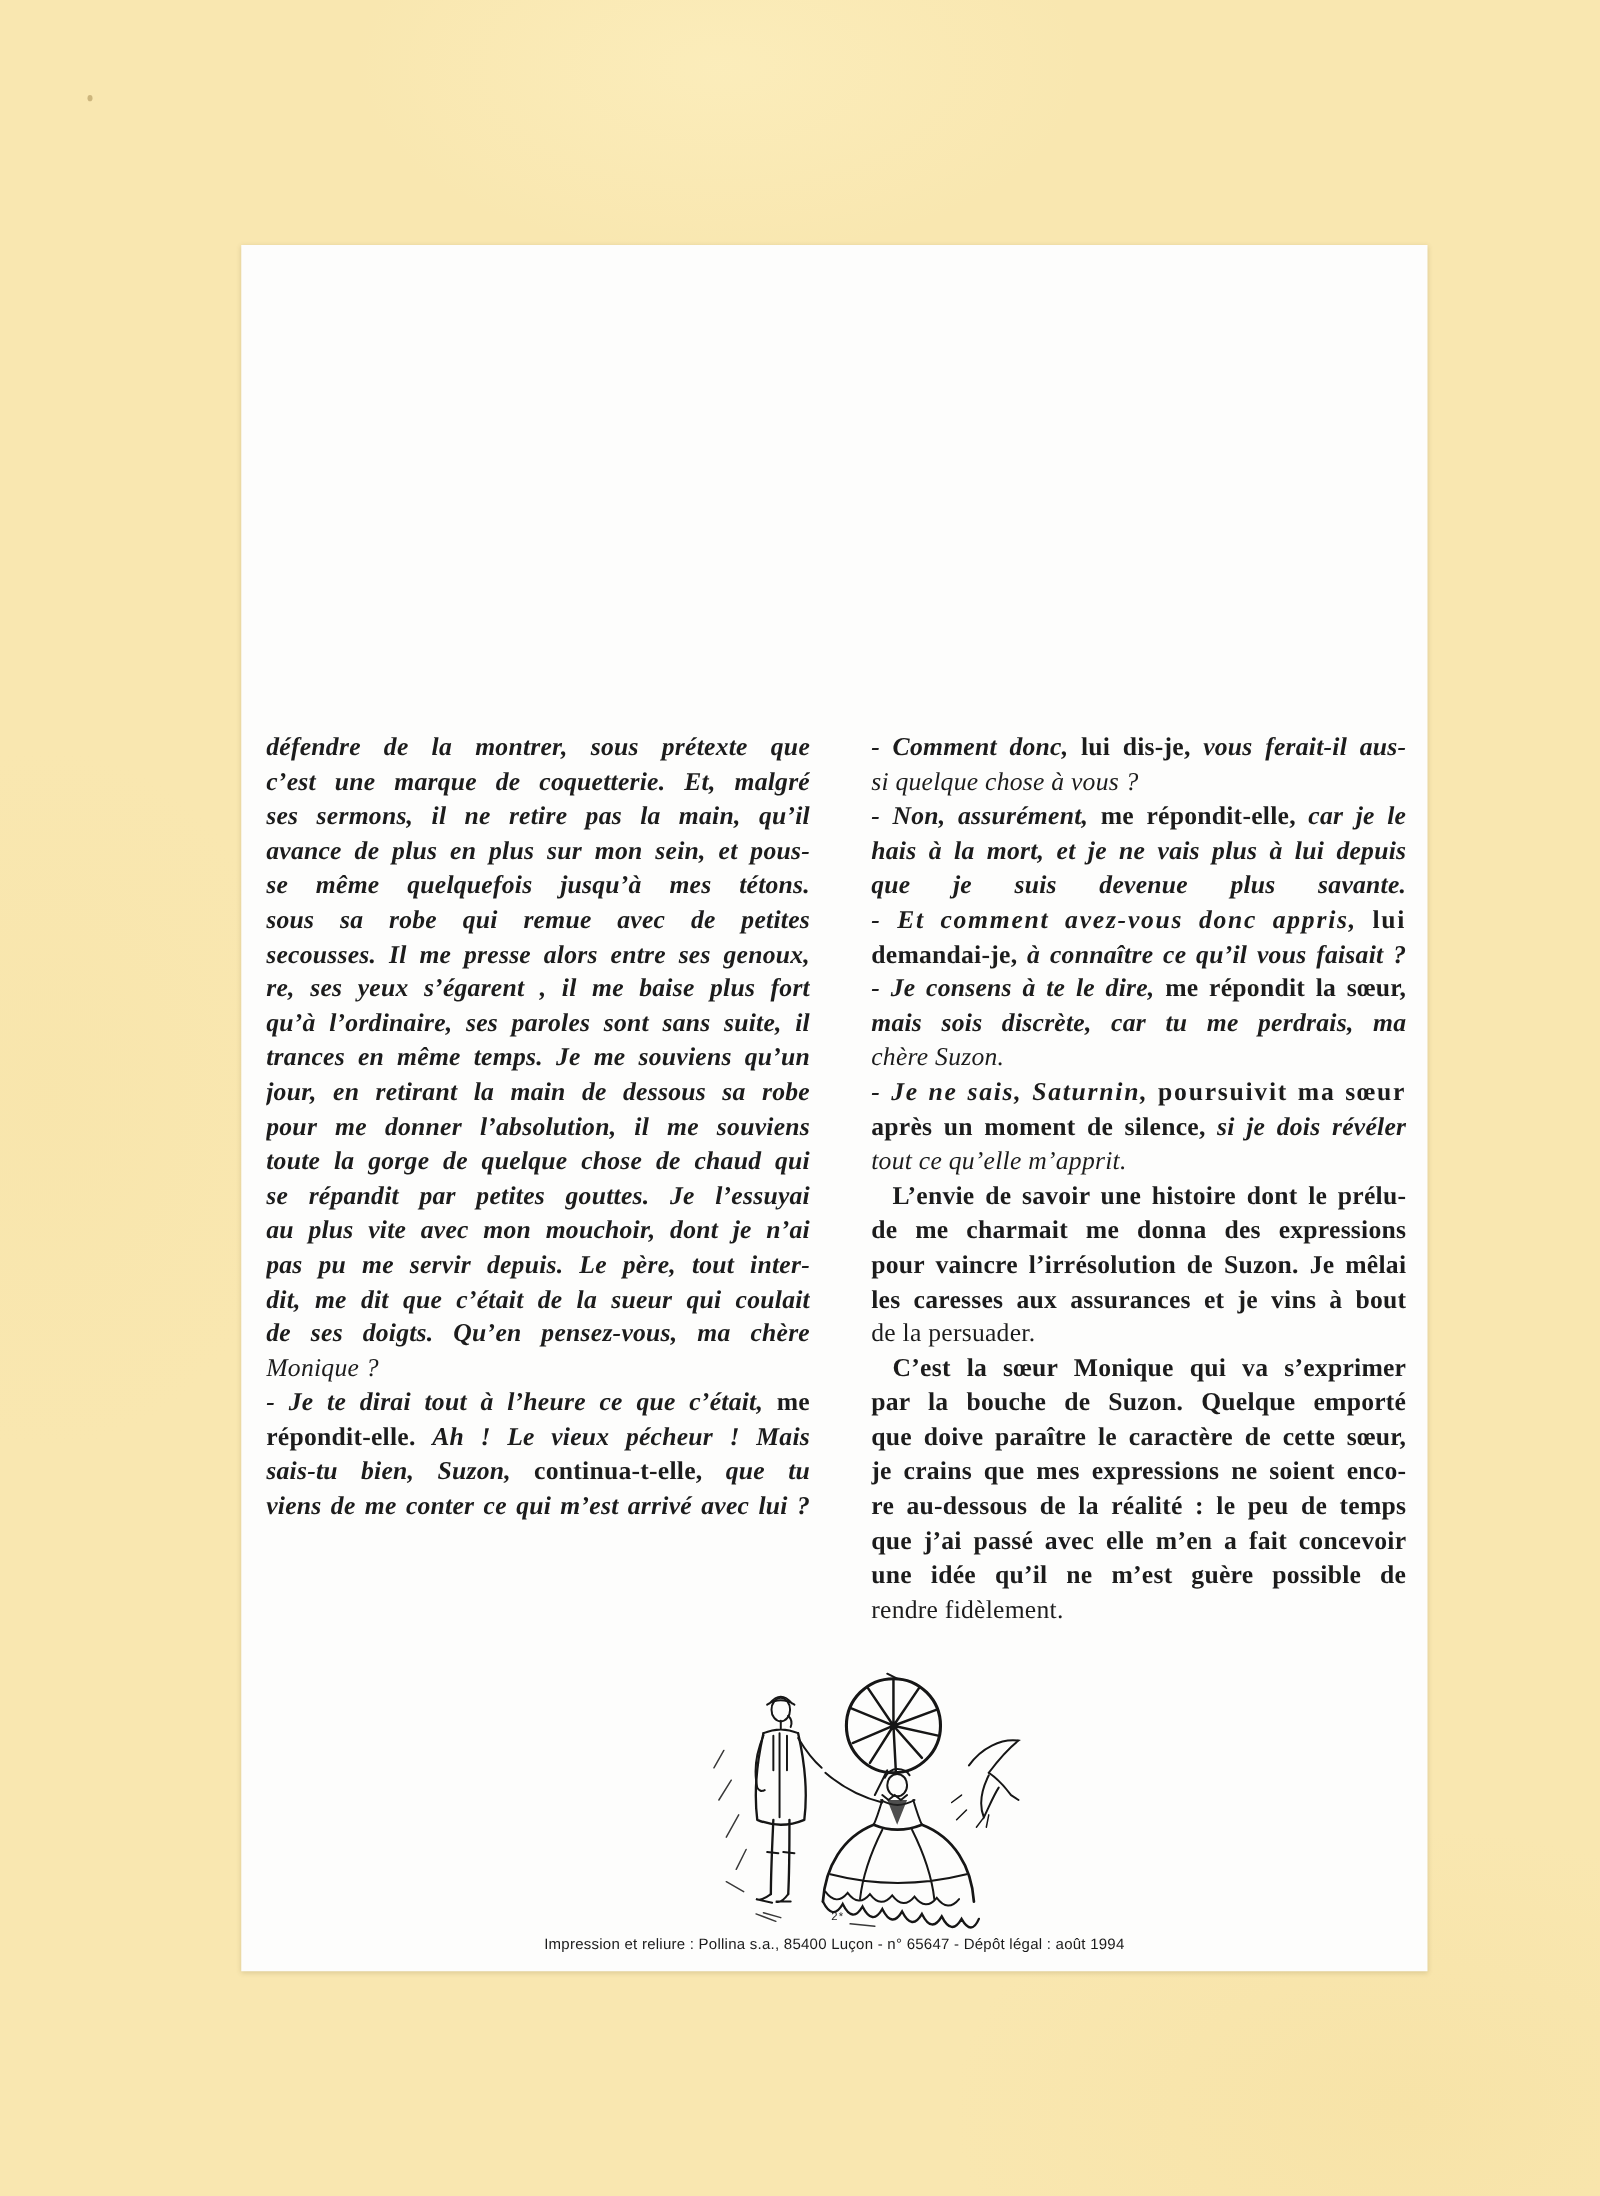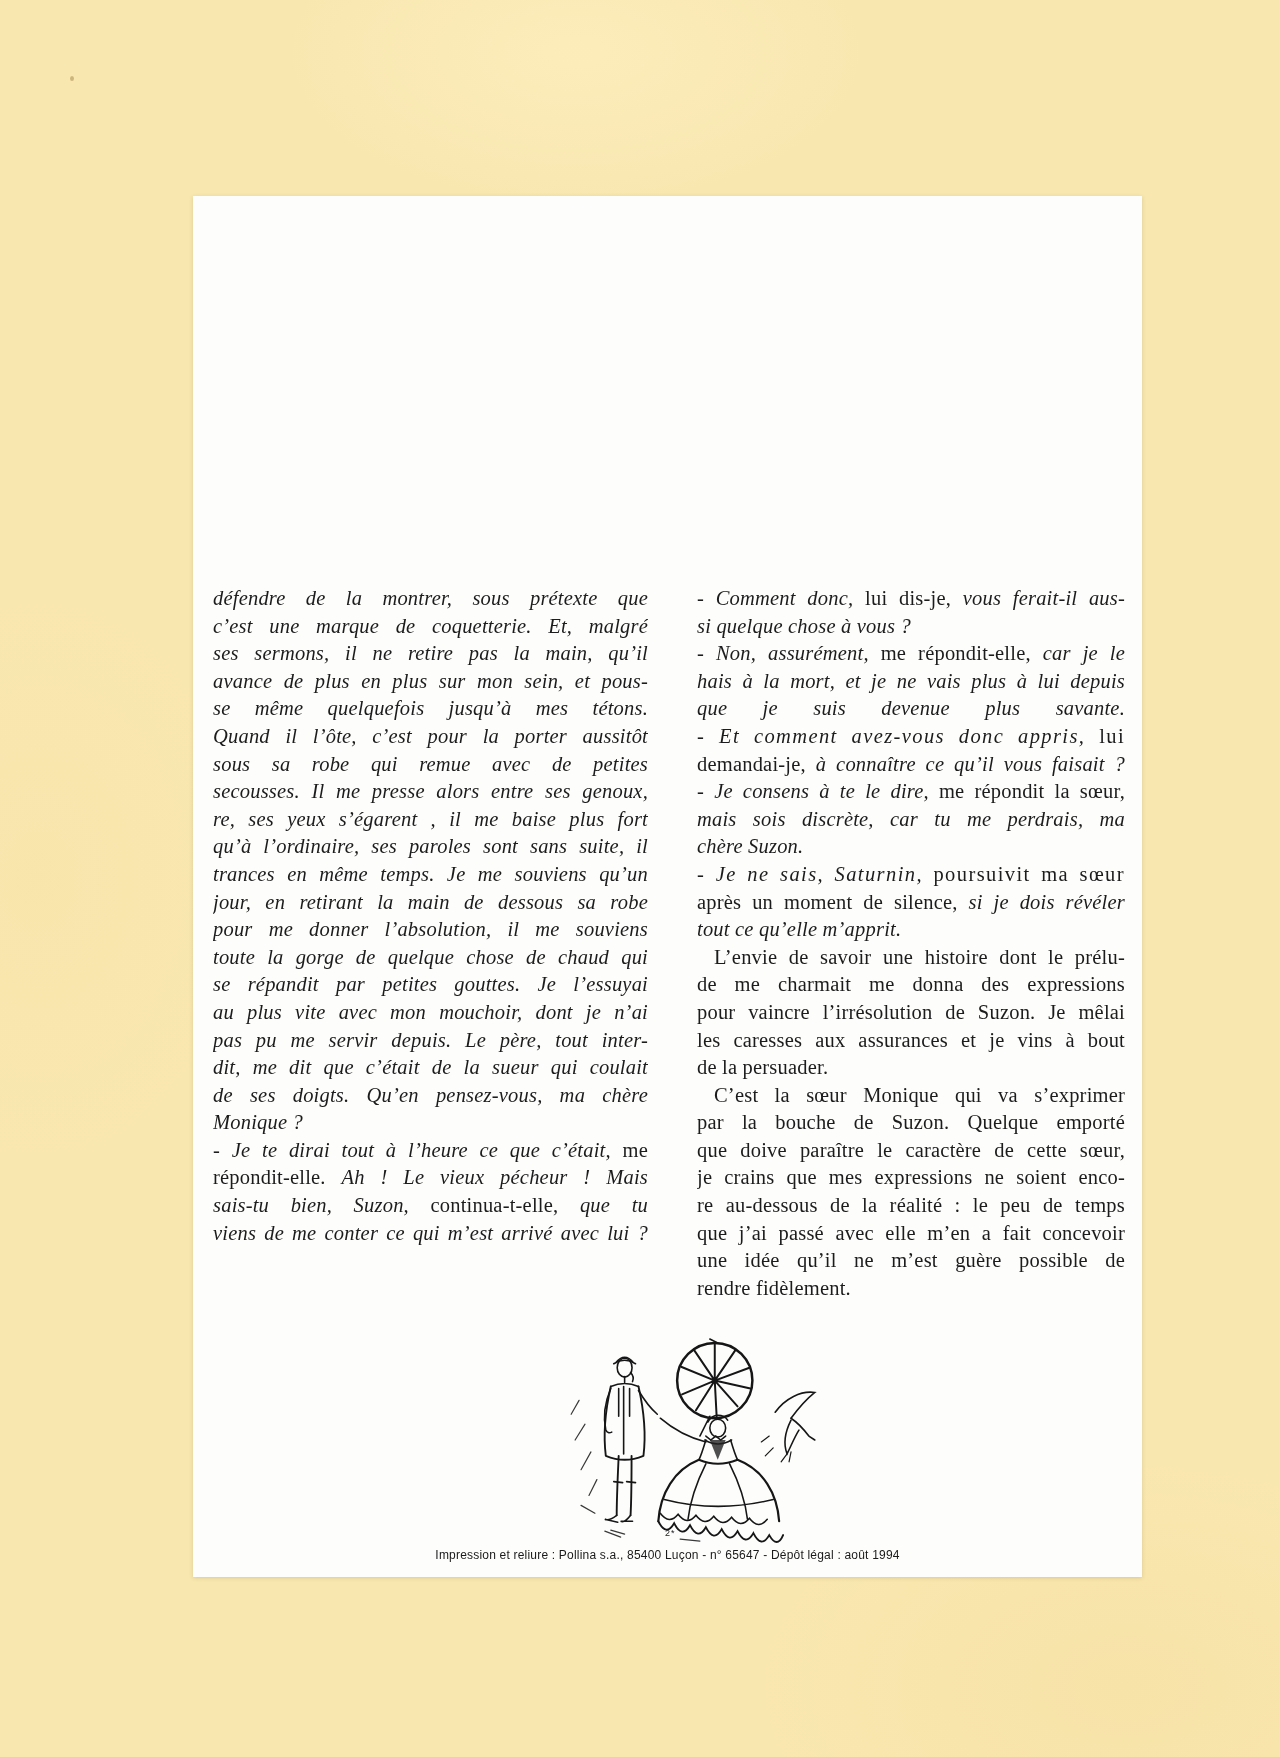--- a/index.html
+++ b/index.html
@@ -35,20 +35,21 @@
     overflow:hidden;
     white-space:normal;
     letter-spacing:.2px;
     text-align:left;
   }
   .tline.just{
     text-align:justify;
     text-align-last:justify;
     -moz-text-align-last:justify;
     text-justify:inter-word;
+    font-weight:bold;
   }
   .tline.ind{text-indent:17px;}
   .tline.ls{letter-spacing:1.4px;}
   .i{font-style:italic;text-align:right;}
   .r{font-style:normal;}
   .illus{position:absolute;left:367px;top:1141px;width:260px;height:208px;}
   .illus svg{display:block;width:100%;height:100%;}
   .printers-mark{
     position:absolute;left:472px;top:1332px;
     font-family:"Liberation Sans",sans-serif;
@@ -69,21 +70,20 @@
   <div class="speck"></div>
 
   <div class="paper">
 
     <div class="col left">
         <div class="tline just"><span class="i">défendre de la montrer, sous prétexte que</span></div>
         <div class="tline just"><span class="i">c’est une marque de coquetterie. Et, malgré</span></div>
         <div class="tline just"><span class="i">ses sermons, il ne retire pas la main, qu’il</span></div>
         <div class="tline just"><span class="i">avance de plus en plus sur mon sein, et pous-</span></div>
         <div class="tline just"><span class="i">se même quelquefois jusqu’à mes tétons.</span></div>
-        <div class="tline just"><span class="i">Quand il l’ôte, c’est pour la porter aussitôt</span></div>
         <div class="tline just"><span class="i">sous sa robe qui remue avec de petites</span></div>
         <div class="tline just"><span class="i">secousses. Il me presse alors entre ses genoux,</span></div>
         <div class="tline just"><span class="i">re, ses yeux s’égarent , il me baise plus fort</span></div>
         <div class="tline just"><span class="i">qu’à l’ordinaire, ses paroles sont sans suite, il</span></div>
         <div class="tline just"><span class="i">trances en même temps. Je me souviens qu’un</span></div>
         <div class="tline just"><span class="i">jour, en retirant la main de dessous sa robe</span></div>
         <div class="tline just"><span class="i">pour me donner l’absolution, il me souviens</span></div>
         <div class="tline just"><span class="i">toute la gorge de quelque chose de chaud qui</span></div>
         <div class="tline just"><span class="i">se répandit par petites gouttes. Je l’essuyai</span></div>
         <div class="tline just"><span class="i">au plus vite avec mon mouchoir, dont je n’ai</span></div>

